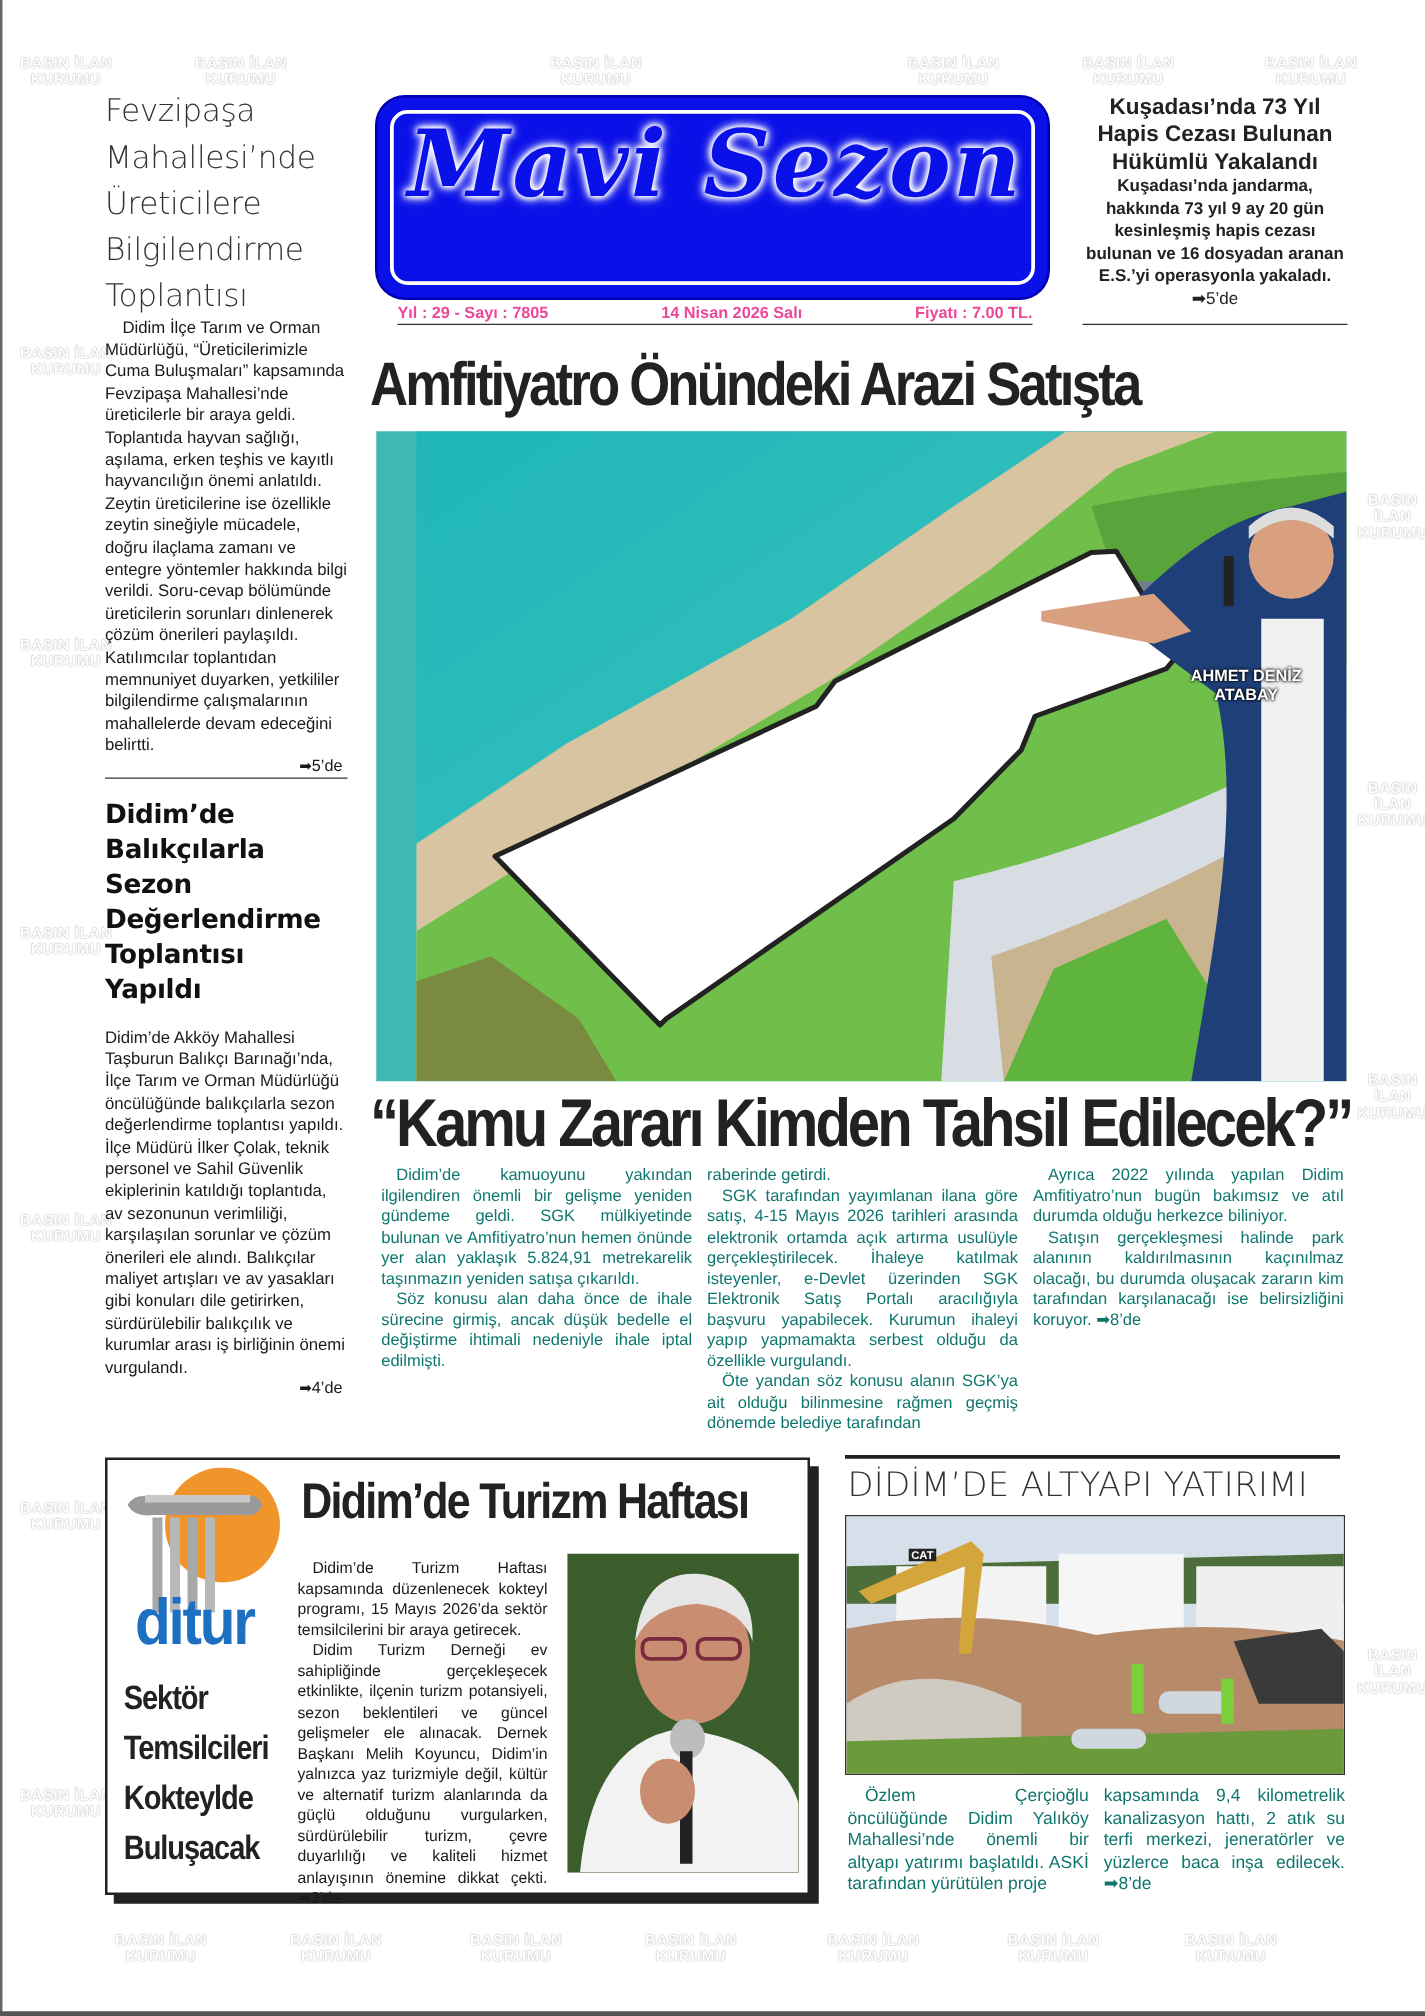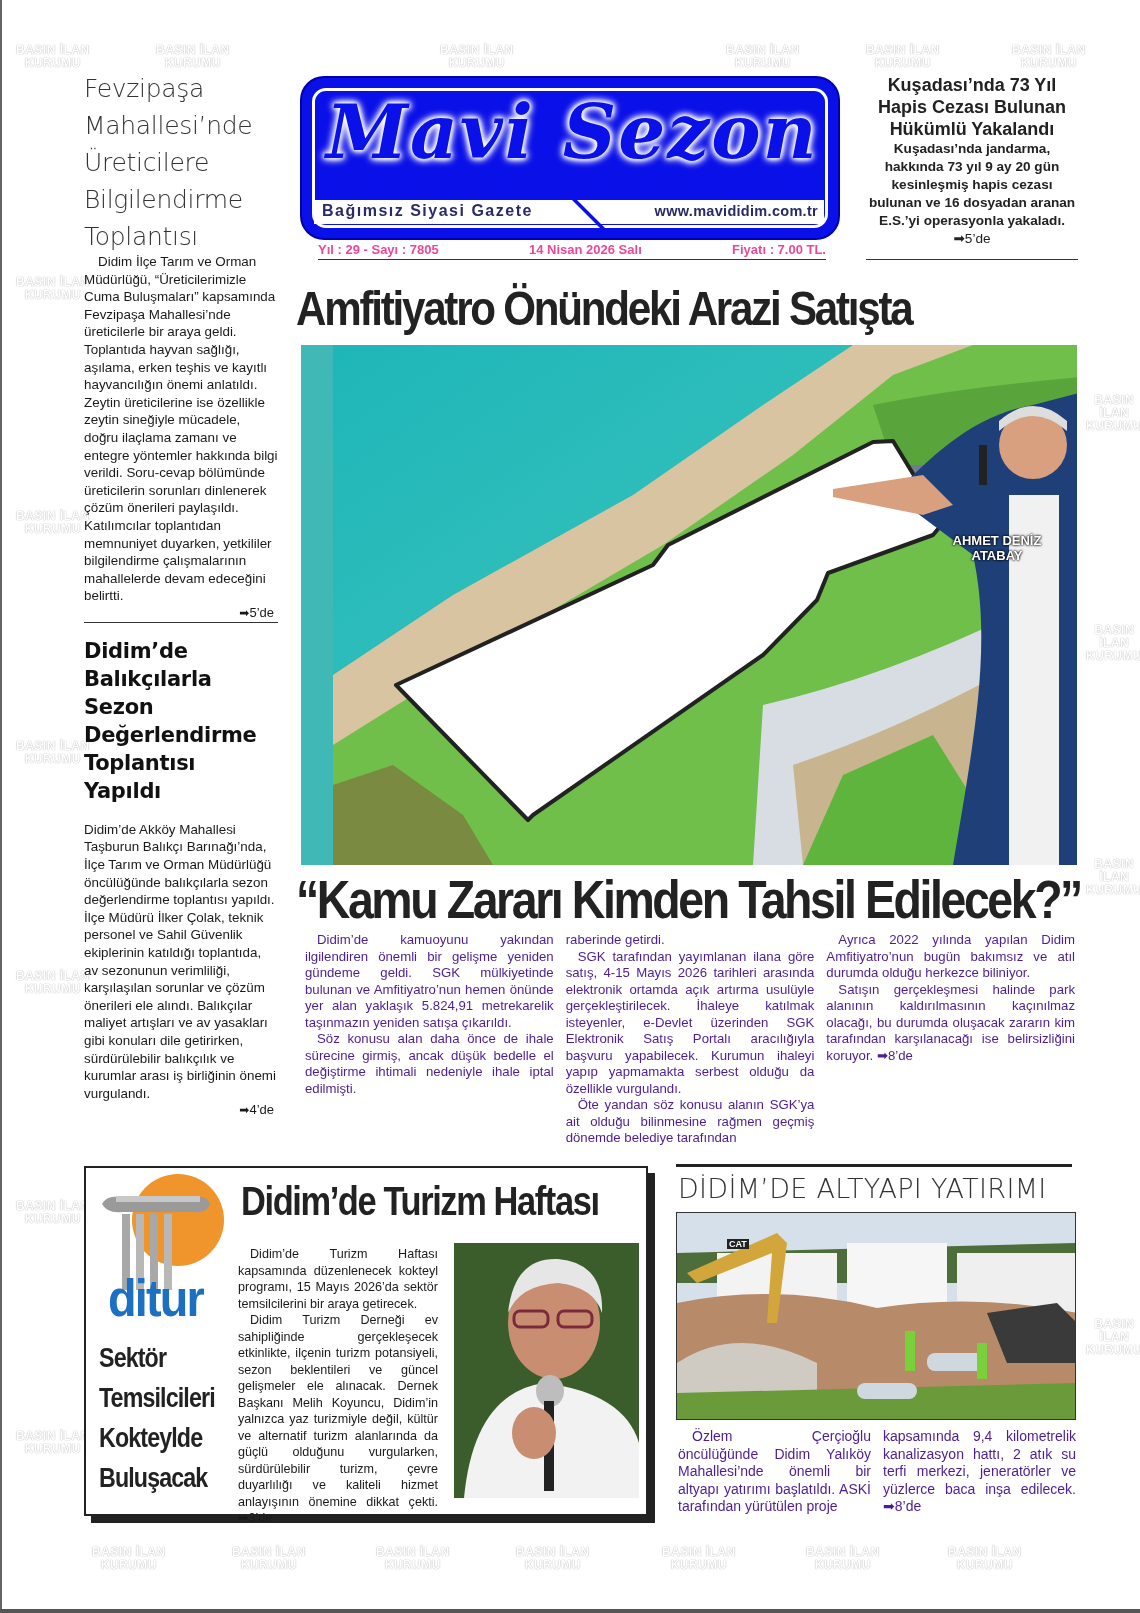--- a/index.html
+++ b/index.html
@@ -37,21 +37,21 @@
   .rt-rule { position: absolute; left: 866px; top: 259px; width: 212px; border-top: 1.3px solid #333; }
 
   
   .main-head { position: absolute; left: 296px; top: 280px; width: 780px; font-family: "Liberation Sans", sans-serif; font-weight: bold; font-size: 49px; line-height: 56px; color: #222; letter-spacing: -2.6px; transform: scaleX(0.86); transform-origin: left top; white-space: nowrap; }
   .main-photo { position: absolute; left: 301px; top: 345px; width: 776px; height: 520px; overflow: hidden; background: #3fb8b6; padding-left: 32px; }
   .caption { position: absolute; font-weight: bold; font-size: 13px; line-height: 15px; color: #fff; text-align: center; text-shadow: 0 0 2px #000, 0 0 3px #000; }
 
   .quote-head { position: absolute; left: 296px; top: 868px; width: 780px; font-weight: bold; font-size: 54px; line-height: 62px; color: #222; letter-spacing: -2.8px; transform: scaleX(0.86); transform-origin: left top; white-space: nowrap; }
 
   .cols3 { position: absolute; left: 305px; top: 932px; width: 770px; display: flex; gap: 12px; }
-  .col { width: 250px; font-size: 13.2px; line-height: 16.5px; text-align: justify; color: #4c1d95; }
+  .col { width: 250px; font-size: 13.2px; line-height: 16.5px; text-align: justify; color: #0f766e; }
   .col .p { text-indent: 12px; }
 
   
   .tour-box { position: absolute; left: 84px; top: 1166px; width: 564px; height: 350px; border: 2px solid #222; background: #fff; box-shadow: 7px 7px 0 #222; }
   .tour-head { position: absolute; left: 155px; top: 10px; font-weight: bold; font-size: 40px; line-height: 46px; color: #222; letter-spacing: -1.6px; transform: scaleX(0.86); transform-origin: left top; white-space: nowrap; }
   .tour-text { position: absolute; left: 152px; top: 78px; width: 200px; font-size: 12.6px; line-height: 16.5px; text-align: justify; }
   .tour-text .p { text-indent: 12px; }
   .tour-photo { position: absolute; left: 368px; top: 75px; width: 185px; height: 255px; overflow: hidden; background: #3a5a2a; }
   .sector-head { position: absolute; left: 13px; top: 170px; font-weight: bold; font-size: 27px; line-height: 40px; color: #222; letter-spacing: -1px; transform: scaleX(0.86); transform-origin: left top; white-space: nowrap; }
 
@@ -194,25 +194,20 @@
     <div>Didim’de Akköy Mahallesi Taşburun Balıkçı Barınağı’nda, İlçe Tarım ve Orman Müdürlüğü öncülüğünde balıkçılarla sezon değerlendirme toplantısı yapıldı. İlçe Müdürü İlker Çolak, teknik personel ve Sahil Güvenlik ekiplerinin katıldığı toplantıda, av sezonunun verimliliği, karşılaşılan sorunlar ve çözüm önerileri ele alındı. Balıkçılar maliyet artışları ve av yasakları gibi konuları dile getirirken, sürdürülebilir balıkçılık ve kurumlar arası iş birliğinin önemi vurgulandı.</div>
   </div>
   <div class="cont">
     <span class="arrow">➡</span><span>4’de</span>
   </div>
 </div>
 
 <div class="masthead">
   <div class="masthead-inner"></div>
   <div class="logo">Mavi Sezon</div>
-  <div class="tagbar">
-    <span class="tag-left">Bağımsız Siyasi Gazete</span>
-    <span class="tag-slash"></span>
-    <span class="tag-right">www.mavididim.com.tr</span>
-  </div>
 </div>
 <div class="info-line">
   <span>Yıl : 29  -  Sayı : 7805</span>
   <span>14 Nisan 2026 Salı</span>
   <span>Fiyatı : 7.00 TL.</span>
 </div>
 
 <div class="rt-box">
   <div class="rt-head">
     <div>Kuşadası’nda 73 Yıl</div>

